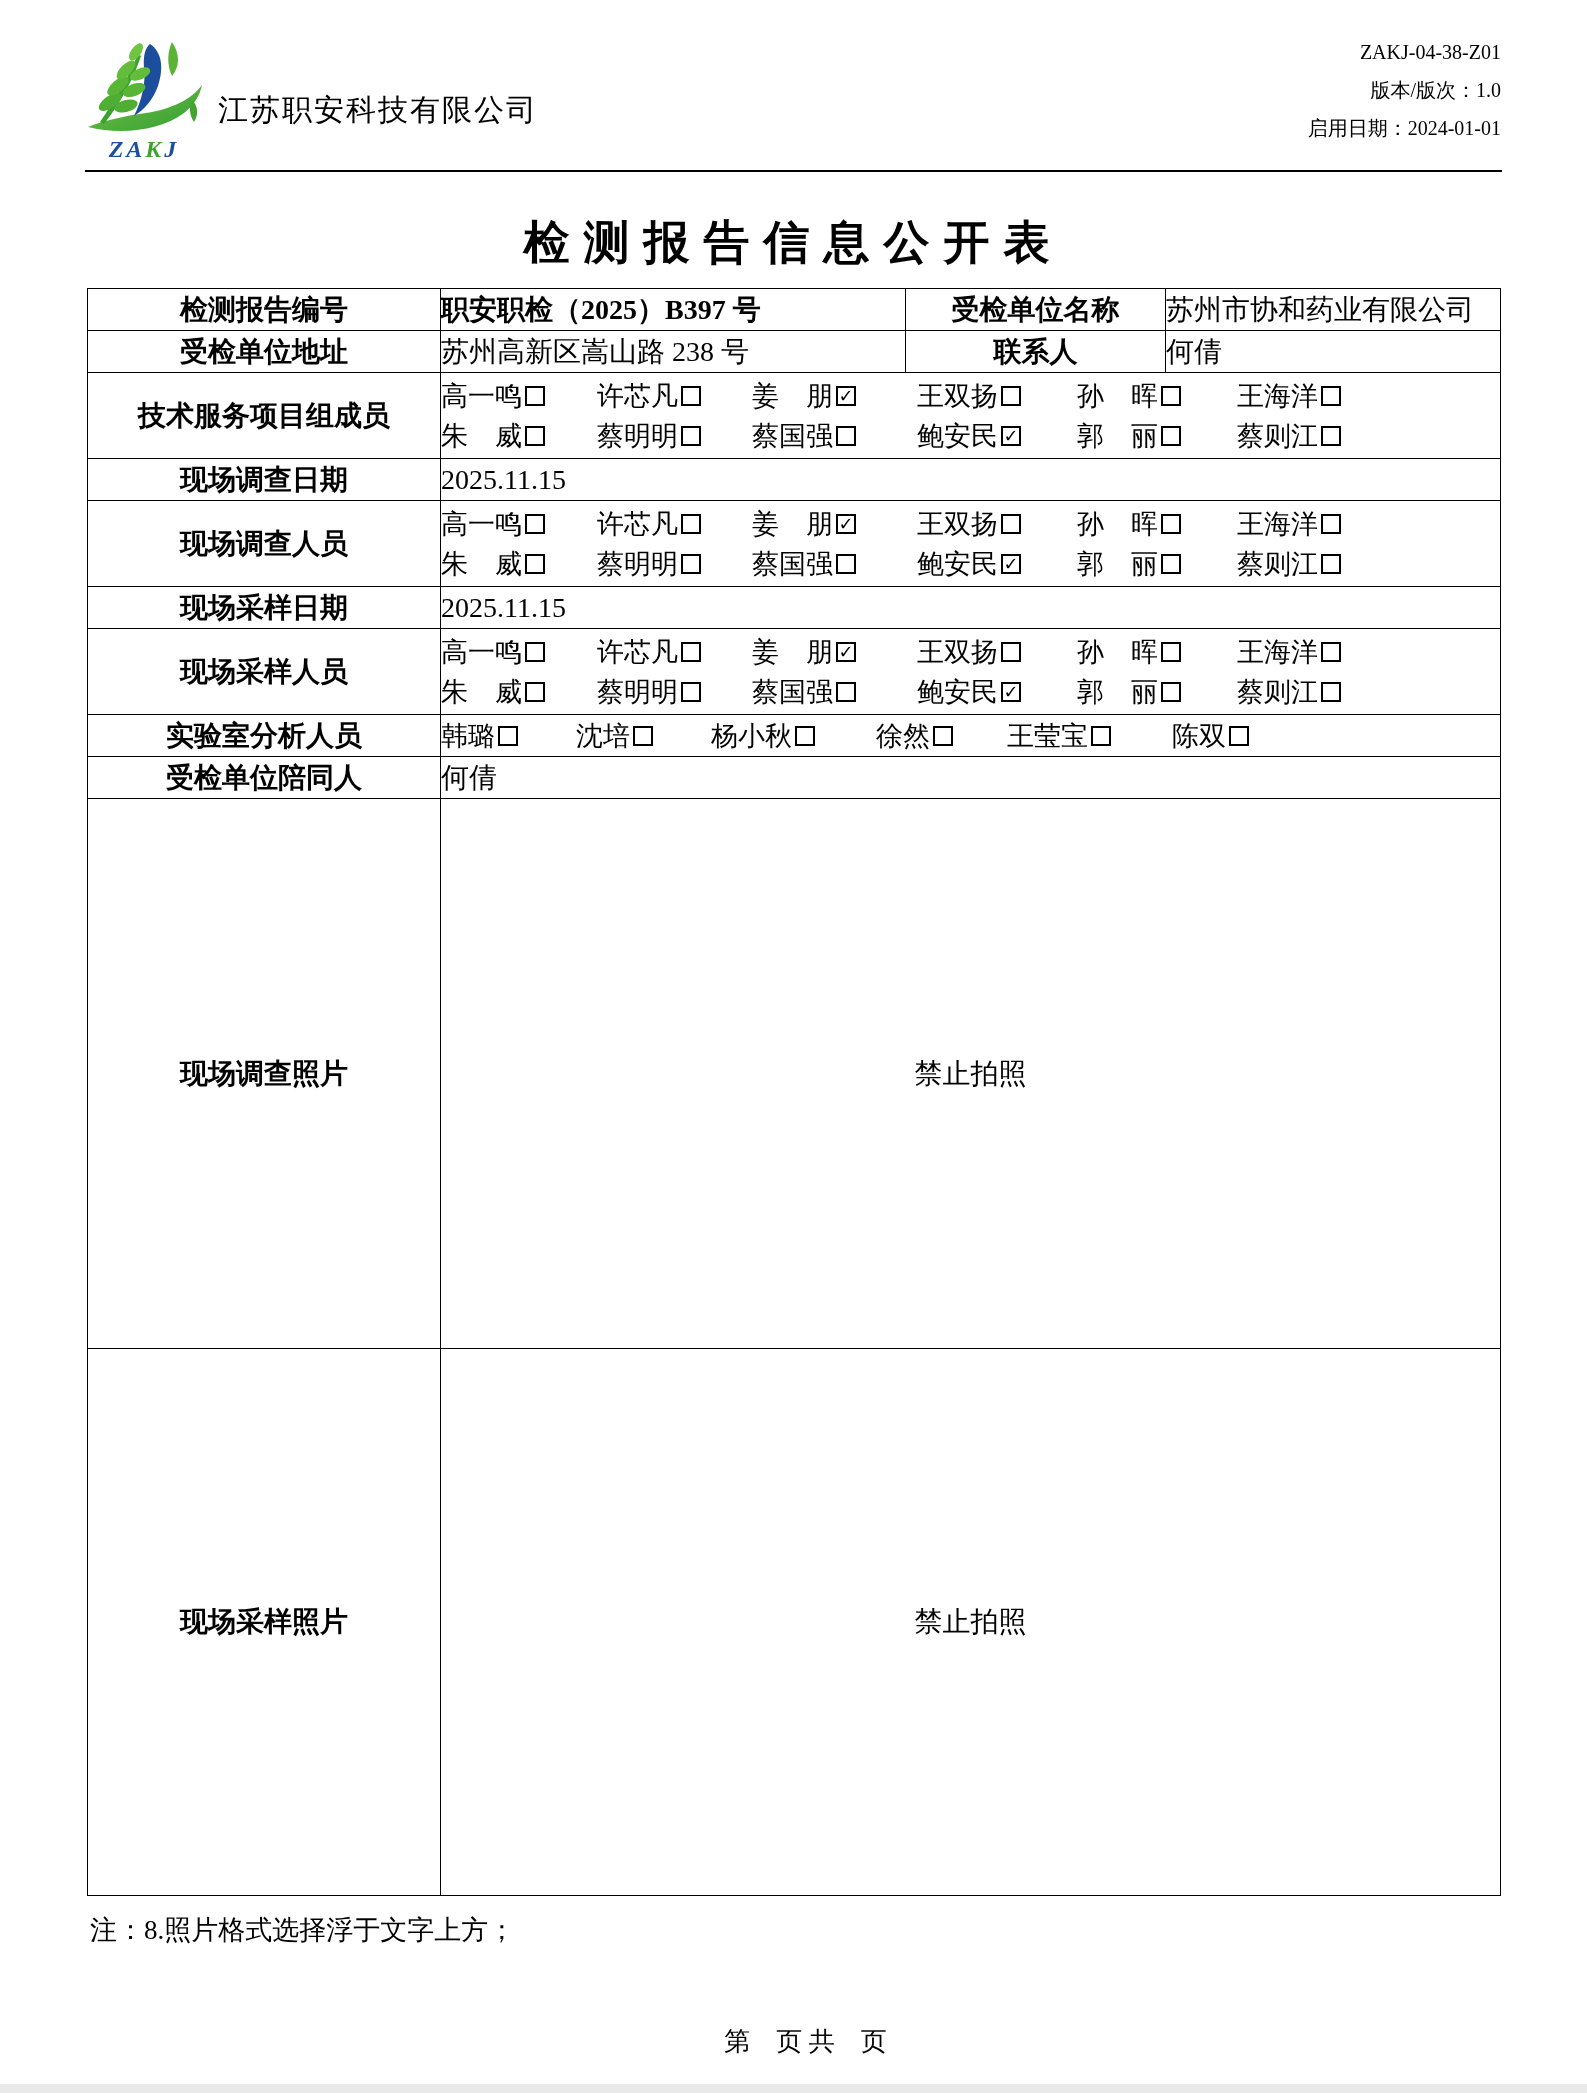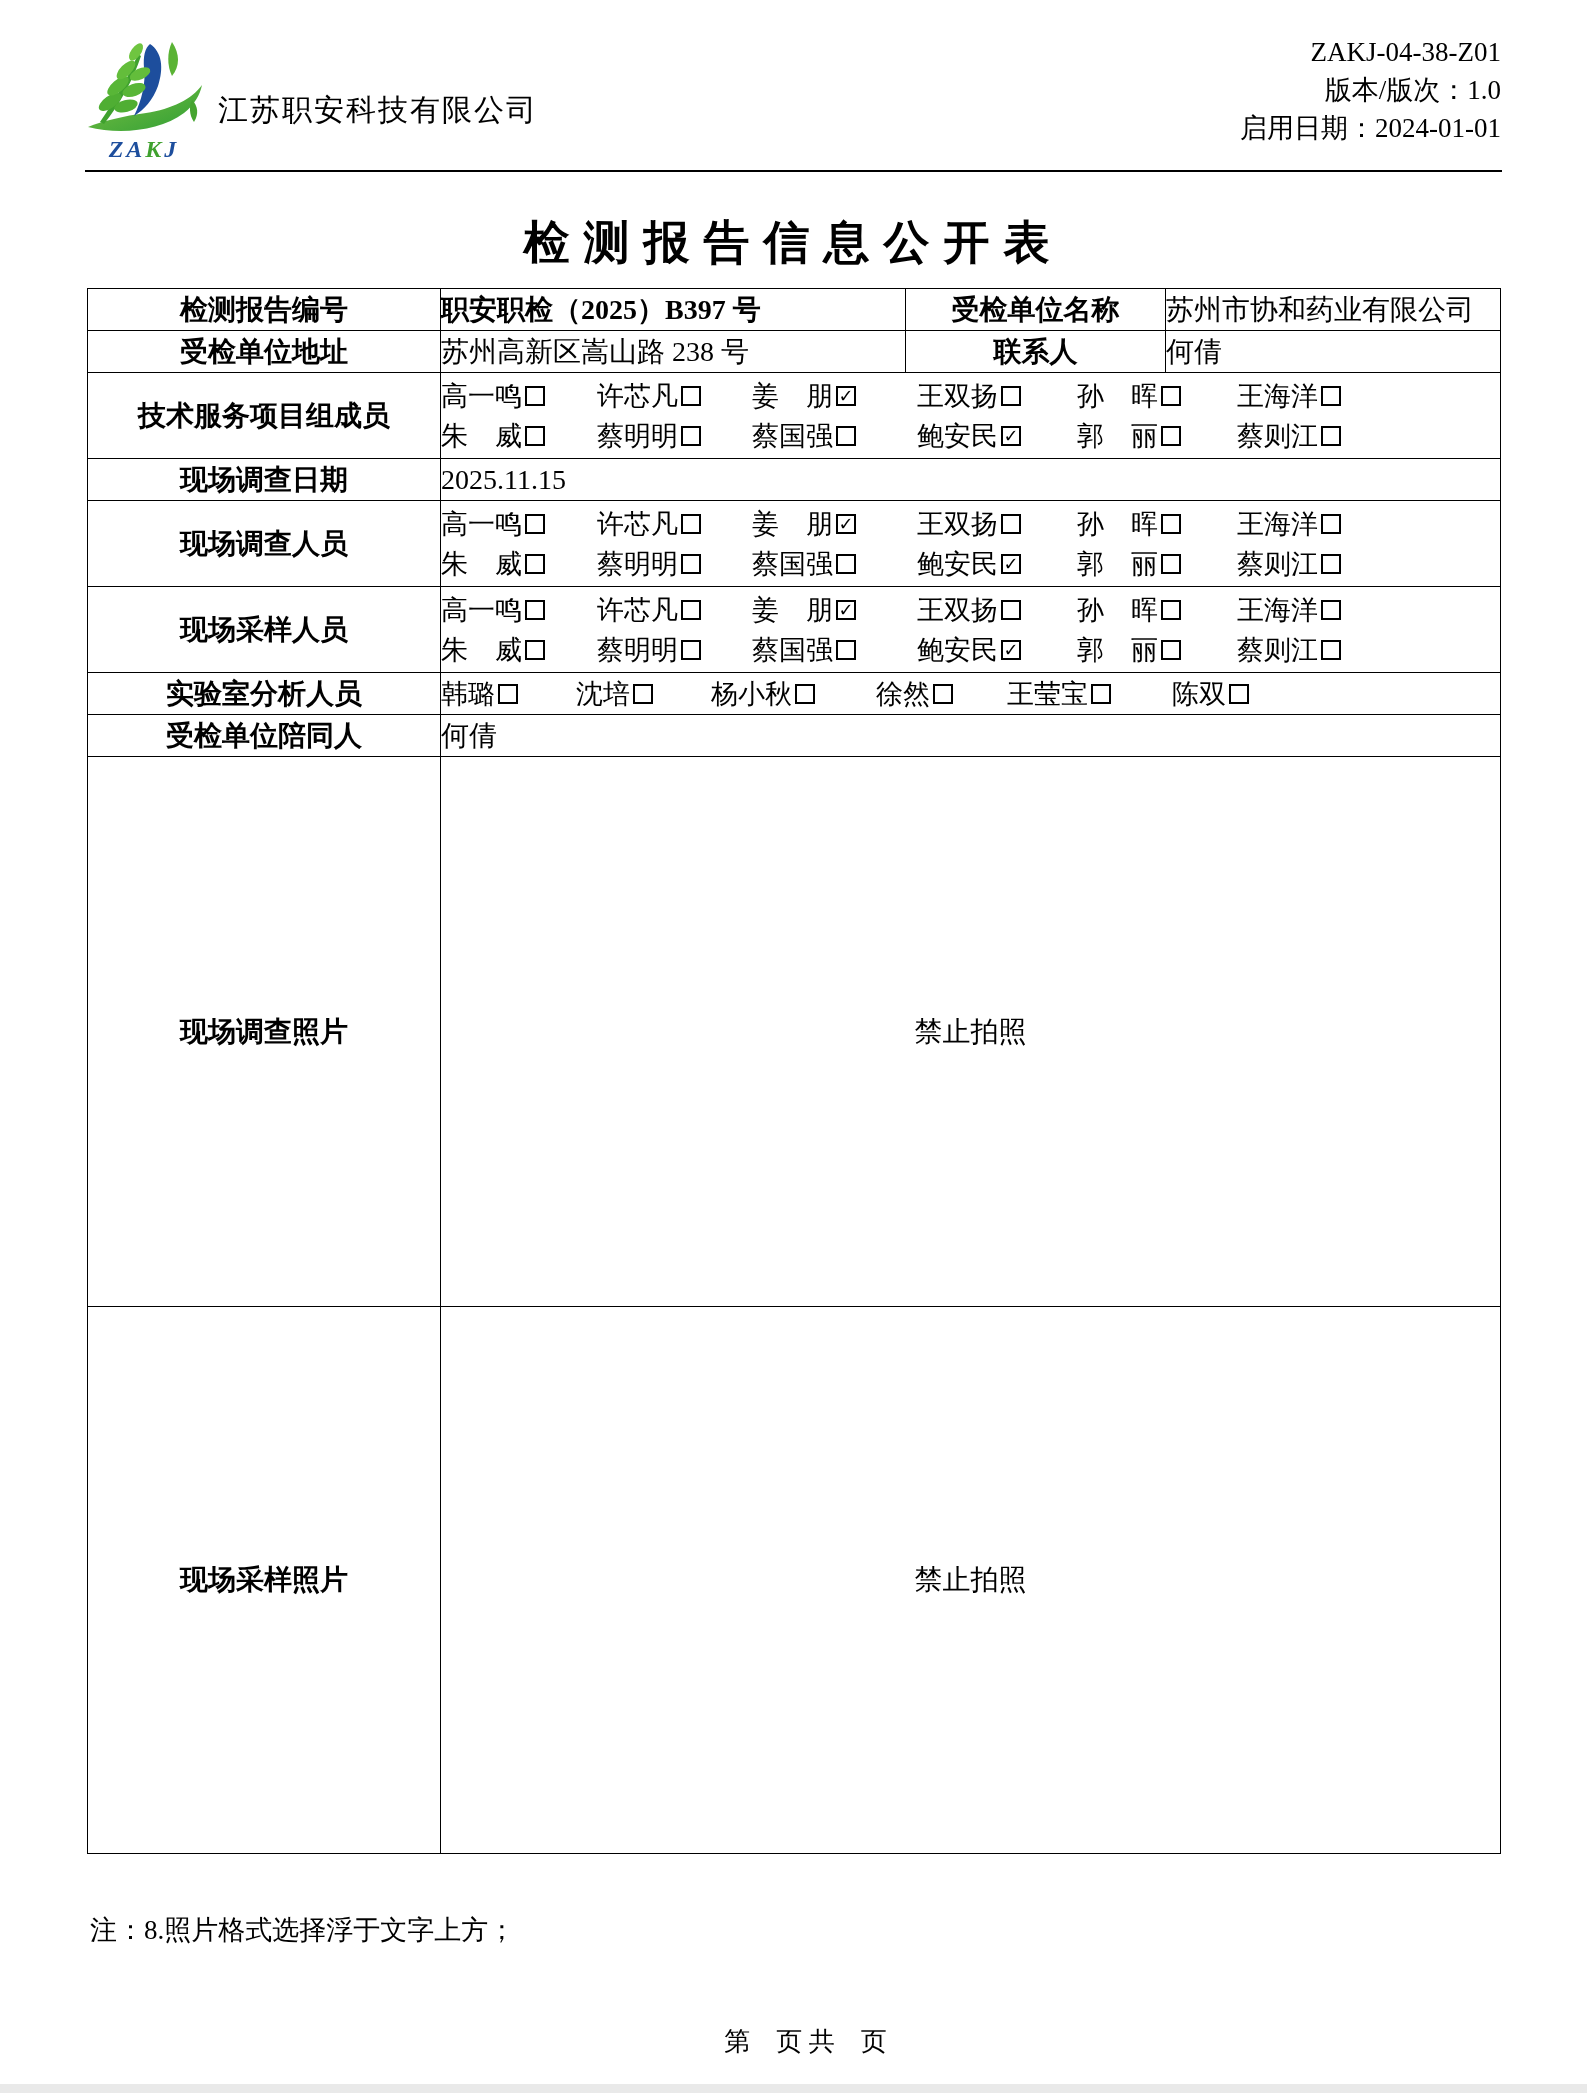--- a/index.html
+++ b/index.html
@@ -7,21 +7,21 @@
     width:1587px; height:2093px; background:#ffffff; position:relative;
     font-family:"Liberation Serif","DejaVu Serif",serif; color:#000;
     overflow:hidden;
   }
   
   .logo-wrap { position:absolute; left:76px; top:30px; width:136px; text-align:center; }
   .logo-text { font-size:24px; font-weight:bold; font-style:italic; letter-spacing:3px;
                color:#1d4e9d; margin-top:-4px; font-family:Liberation Serif, serif; }
   .logo-text span:nth-child(3) { color:#3fa12e; }
   .company-name { position:absolute; left:218px; top:78px; font-size:30px; letter-spacing:2px;margin-top:12px; }
-  .doc-meta { position:absolute; right:86px; top:33px; text-align:right; font-size:27px; line-height:38px; }
+  .doc-meta { position:absolute; right:86px; top:33px; text-align:right; font-size:20px; line-height:38px; }
   .header-rule { position:absolute; left:85px; top:170px; width:1417px; border-top:2px solid #000; height:0; }
   
   .doc-title { position:absolute; top:212px; left:0; width:100%; margin:0; text-align:center;
                font-size:46px; font-weight:bold; letter-spacing:14px; }
   
   table.info { position:absolute; left:87px; top:288px; width:1413px;
                border-collapse:collapse; table-layout:fixed; }
   table.info td { border:1.5px solid #000; vertical-align:middle; font-size:28px; padding:0; }
   td.label { font-weight:bold; text-align:center;margin-top:24px; }
   td.value { text-align:left; }
@@ -216,20 +216,24 @@
               <span class="nm">郭　丽</span>
               <span class="checkbox"></span>
             </span>
             <span class="name-item">
               <span class="nm">蔡则江</span>
               <span class="checkbox"></span>
             </span>
           </div>
         </td>
   </tr>
+  <tr class="h42">
+    <td class="label">现场采样日期</td>
+    <td class="value" colspan="3">2025.11.15</td>
+  </tr>
   <tr class="h86">
     <td class="label">现场采样人员</td>
     <td class="names names-staff" colspan="3">
           <div class="name-line">
             <span class="name-item">
               <span class="nm">高一鸣</span>
               <span class="checkbox"></span>
             </span>
             <span class="name-item">
               <span class="nm">许芯凡</span>

